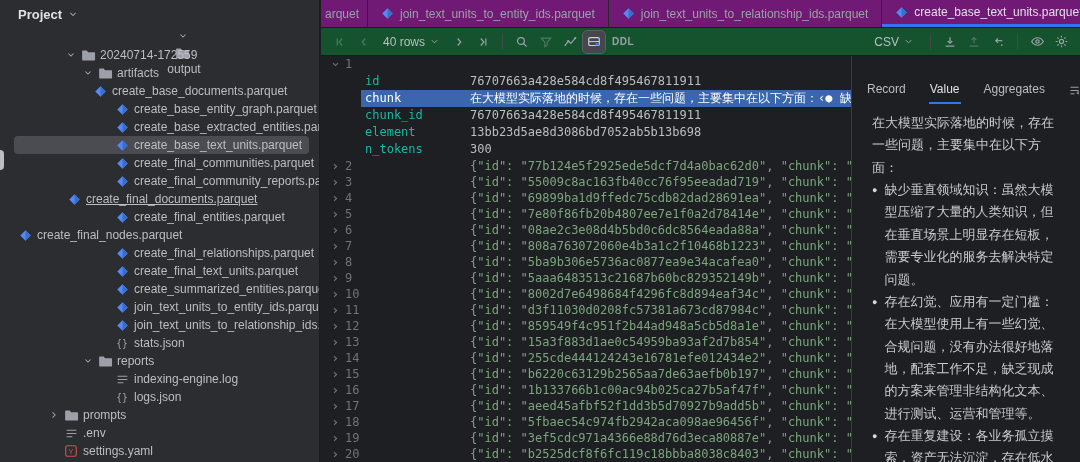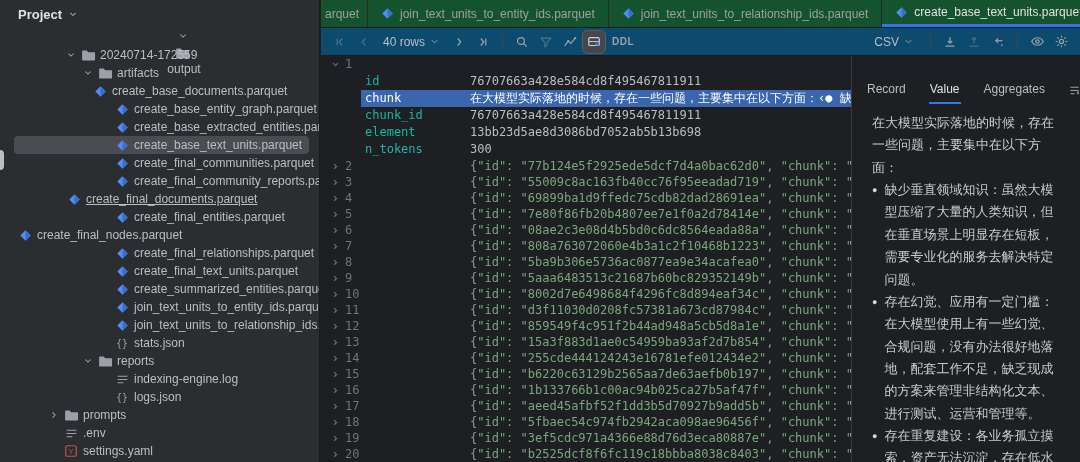--- a/index.html
+++ b/index.html
@@ -33,32 +33,32 @@
   .tree-ico  { width:18px; height:16px; display:inline-flex; align-items:center; justify-content:center; flex:0 0 18px; }
   .tree-label { padding-left:3px; }
   .edge-pill {
     position:absolute; left:-4px; top:150px; width:8px; height:20px;
     border-radius:5px; background:#D6D8DC; opacity:.85;
   }
   
   .main { position:absolute; left:321px; top:0; right:0; height:462px; display:flex; flex-direction:column; }
   
   .tabbar {
-    height:28px; flex:0 0 28px; background:#14532d; display:flex; align-items:stretch;
+    height:28px; flex:0 0 28px; background:#701a75; display:flex; align-items:stretch;
     border-bottom:1px solid #1A1B1E; overflow:hidden;
   }
   .etab {
     display:flex; align-items:center; gap:6px; padding:0 13px;
     border-right:1px solid #26282B; color:#9DA0A8; white-space:nowrap; cursor:default;
   }
   .etab.partial { padding:0 8px 0 4px; }
   .etab.active { color:#DFE1E5; border-bottom:3px solid #3574F0; padding-bottom:0; }
   
   .toolbar {
-    height:28px; flex:0 0 28px; background:#0c4a6e; display:flex; align-items:center;
+    height:28px; flex:0 0 28px; background:#14532d; display:flex; align-items:center;
     border-bottom:1px solid #1A1B1E; padding:0 8px; gap:2px;
   }
   .tb-btn { width:22px; height:22px; display:inline-flex; align-items:center; justify-content:center; border-radius:4px; cursor:default; }
   .tb-btn.dim svg { opacity:.45; }
   .tb-btn.activebtn { background:#45474D; outline:1px solid #5A5D63; }
   .tb-sep { width:1px; height:16px; background:#43454A; margin:0 6px; }
   .rows-select { display:flex; align-items:center; gap:4px; padding:0 6px; color:#BCBEC4; cursor:default; }
   .ddl-label { font-size:10px; font-weight:bold; color:#9DA0A8; letter-spacing:.5px; padding:0 5px; }
   .toolbar-right { margin-left:auto; display:flex; align-items:center; gap:2px; }
   .csv-select { display:flex; align-items:center; gap:4px; padding:0 8px; color:#BCBEC4; cursor:default; }

